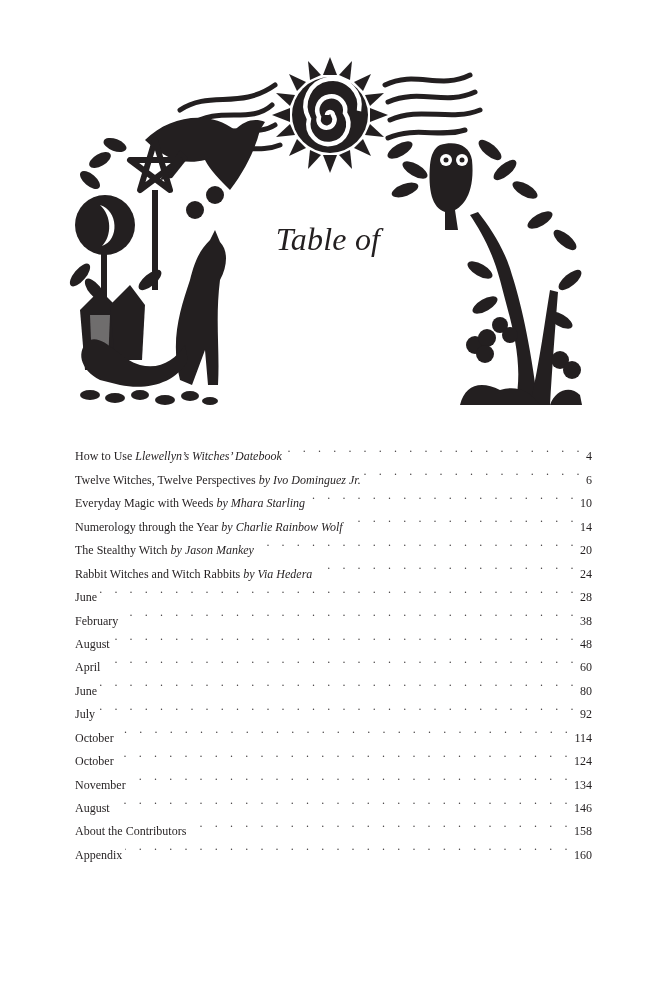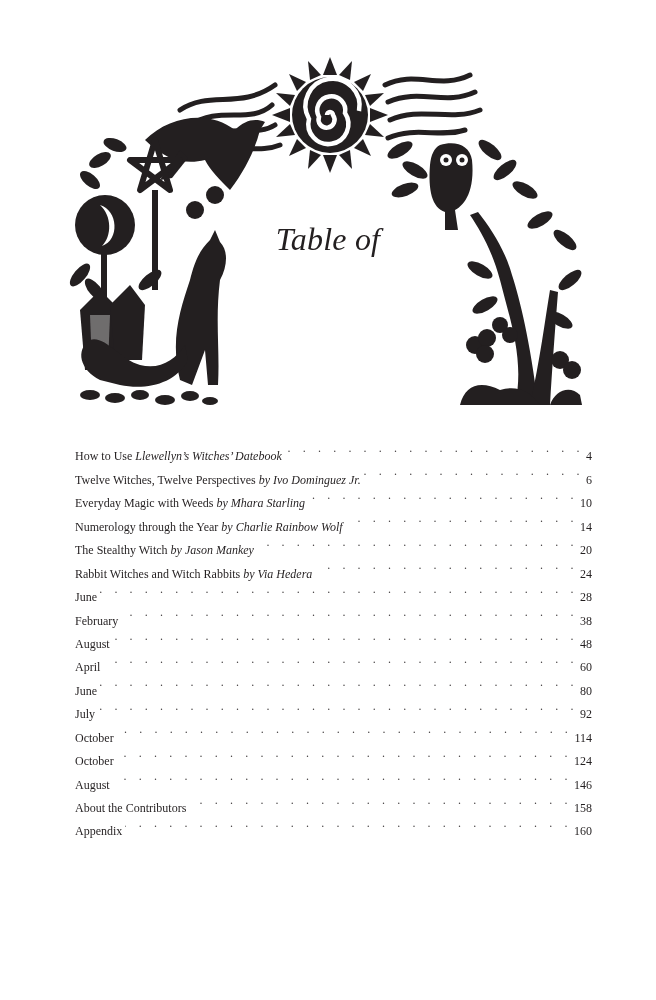--- a/index.html
+++ b/index.html
@@ -213,20 +213,25 @@
     <span class="label">October</span>
     <span class="leader"></span>
     <span class="page">114</span>
   </div>
   <div class="row">
     <span class="label">October</span>
     <span class="leader"></span>
     <span class="page">124</span>
   </div>
   <div class="row">
+    <span class="label">November</span>
+    <span class="leader"></span>
+    <span class="page">134</span>
+  </div>
+  <div class="row">
     <span class="label">August</span>
     <span class="leader"></span>
     <span class="page">146</span>
   </div>
   <div class="row">
     <span class="label">About the Contributors</span>
     <span class="leader"></span>
     <span class="page">158</span>
   </div>
   <div class="row">

